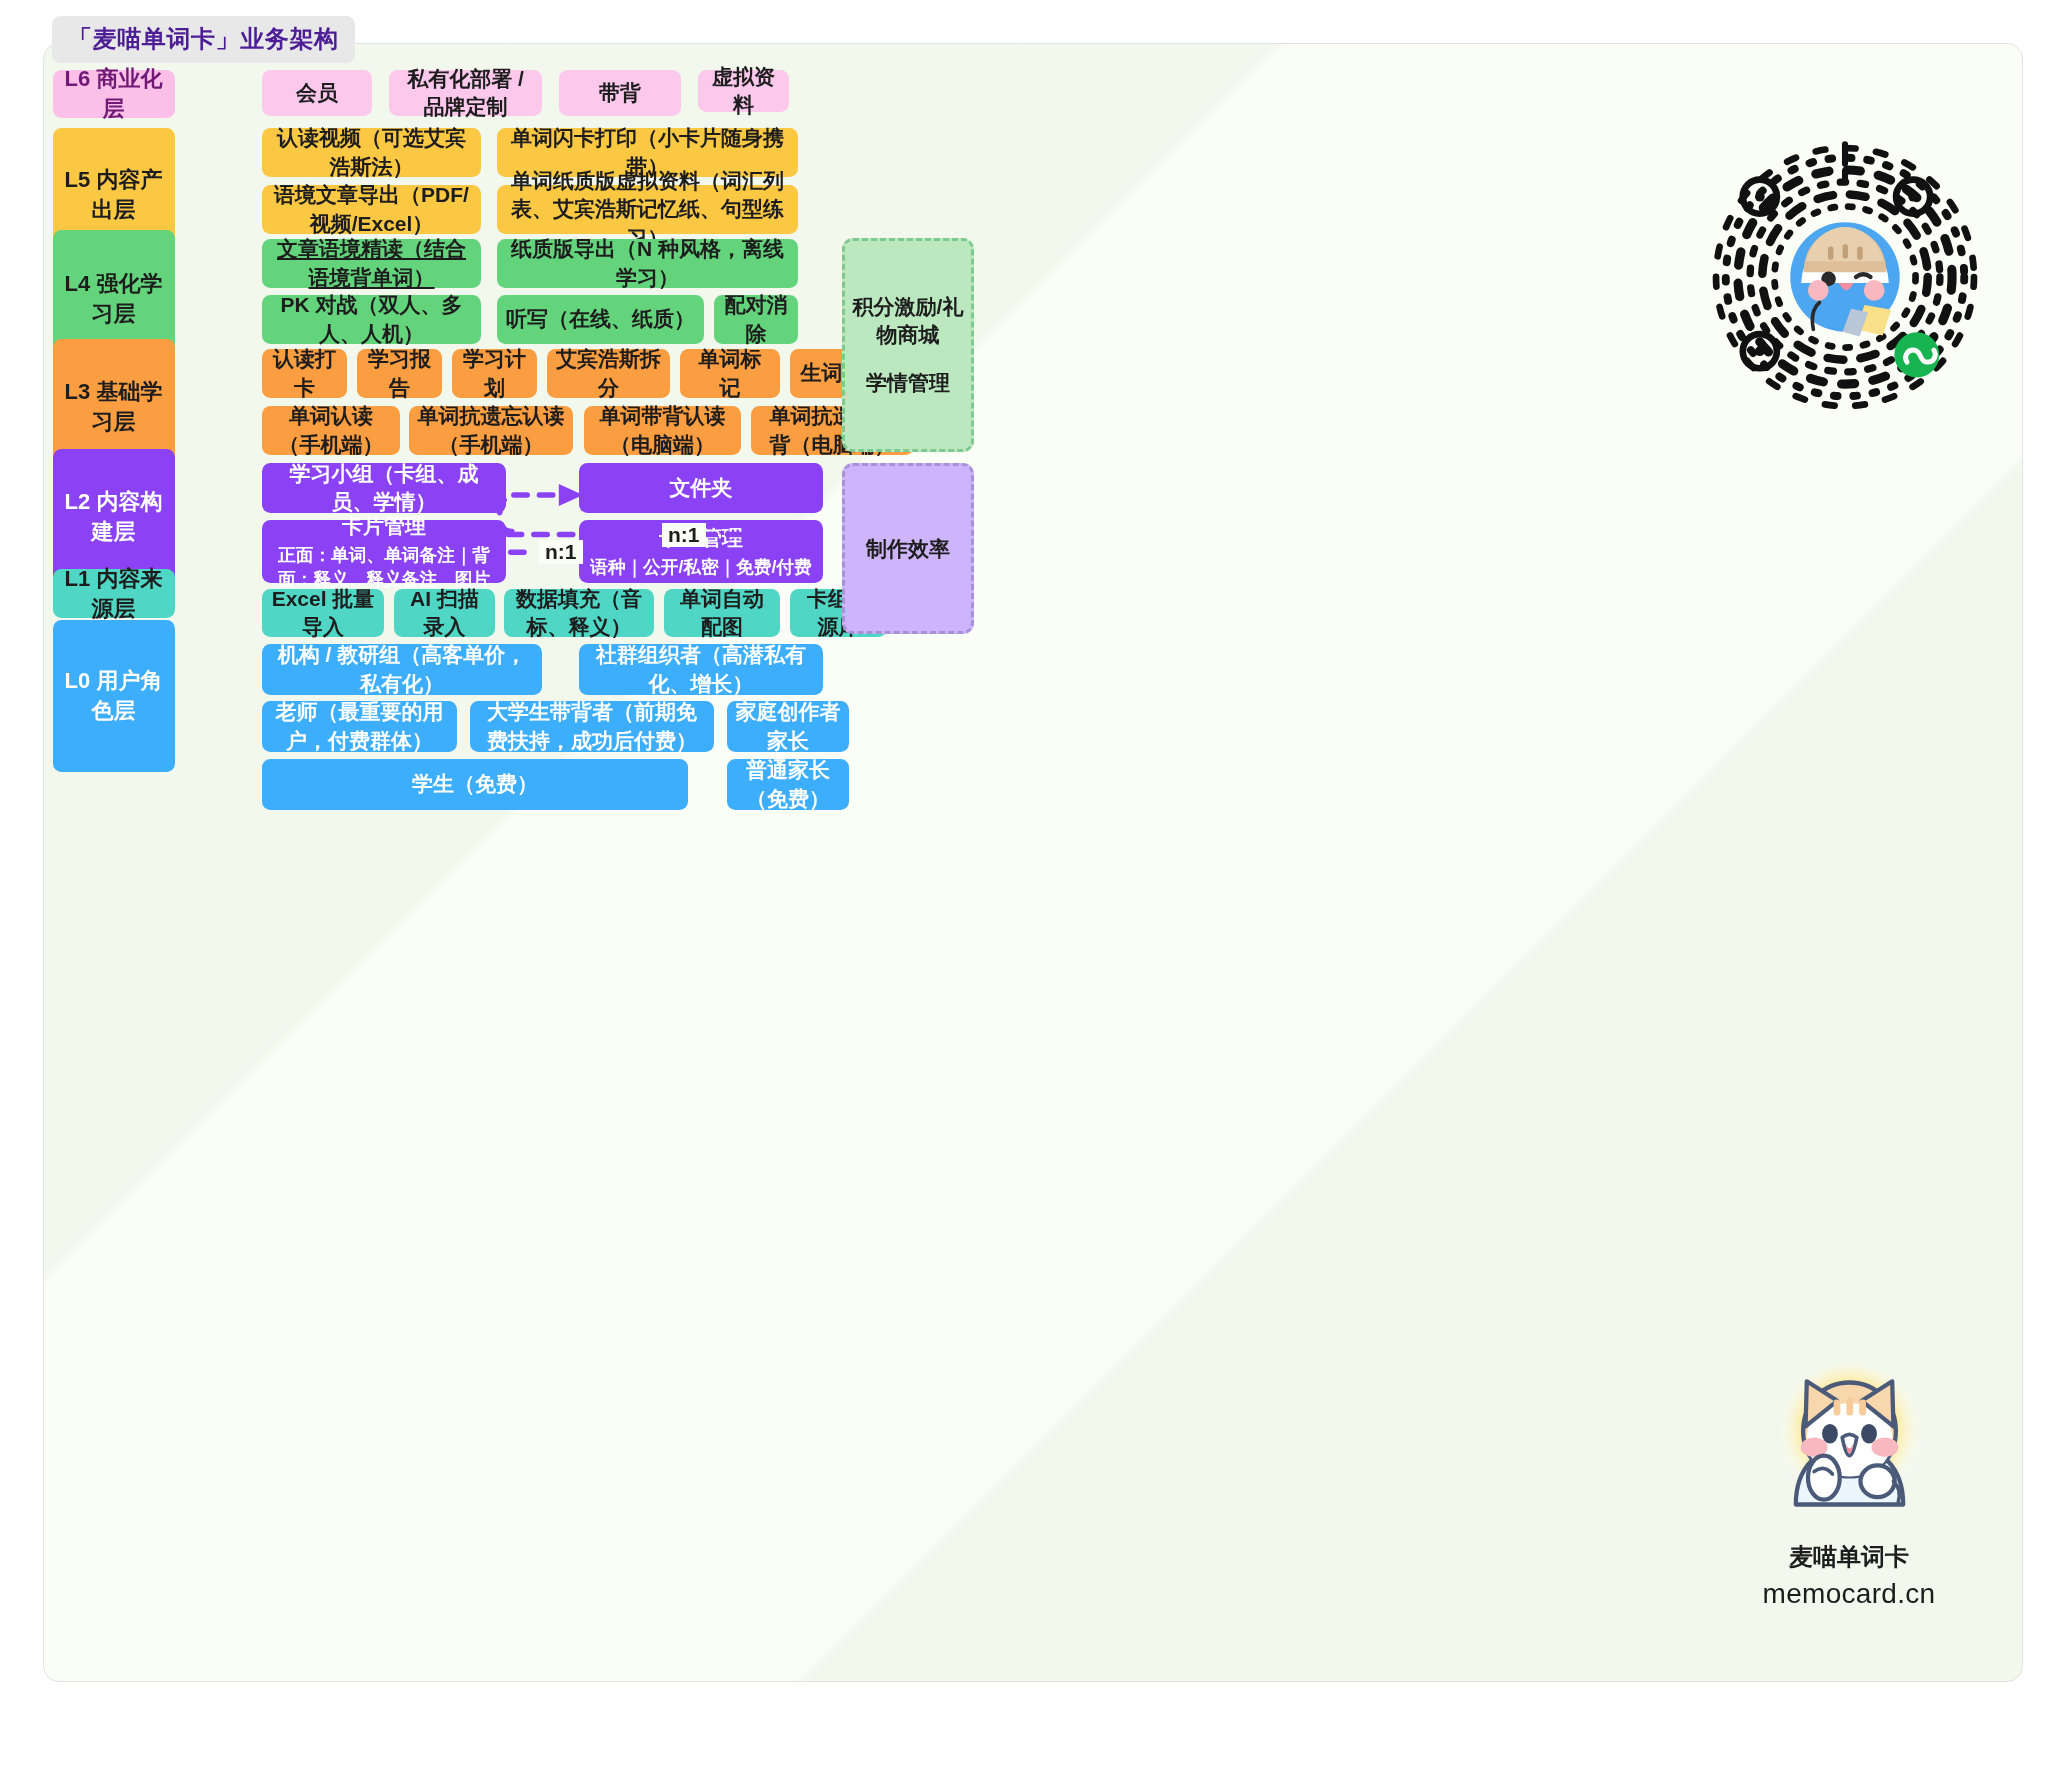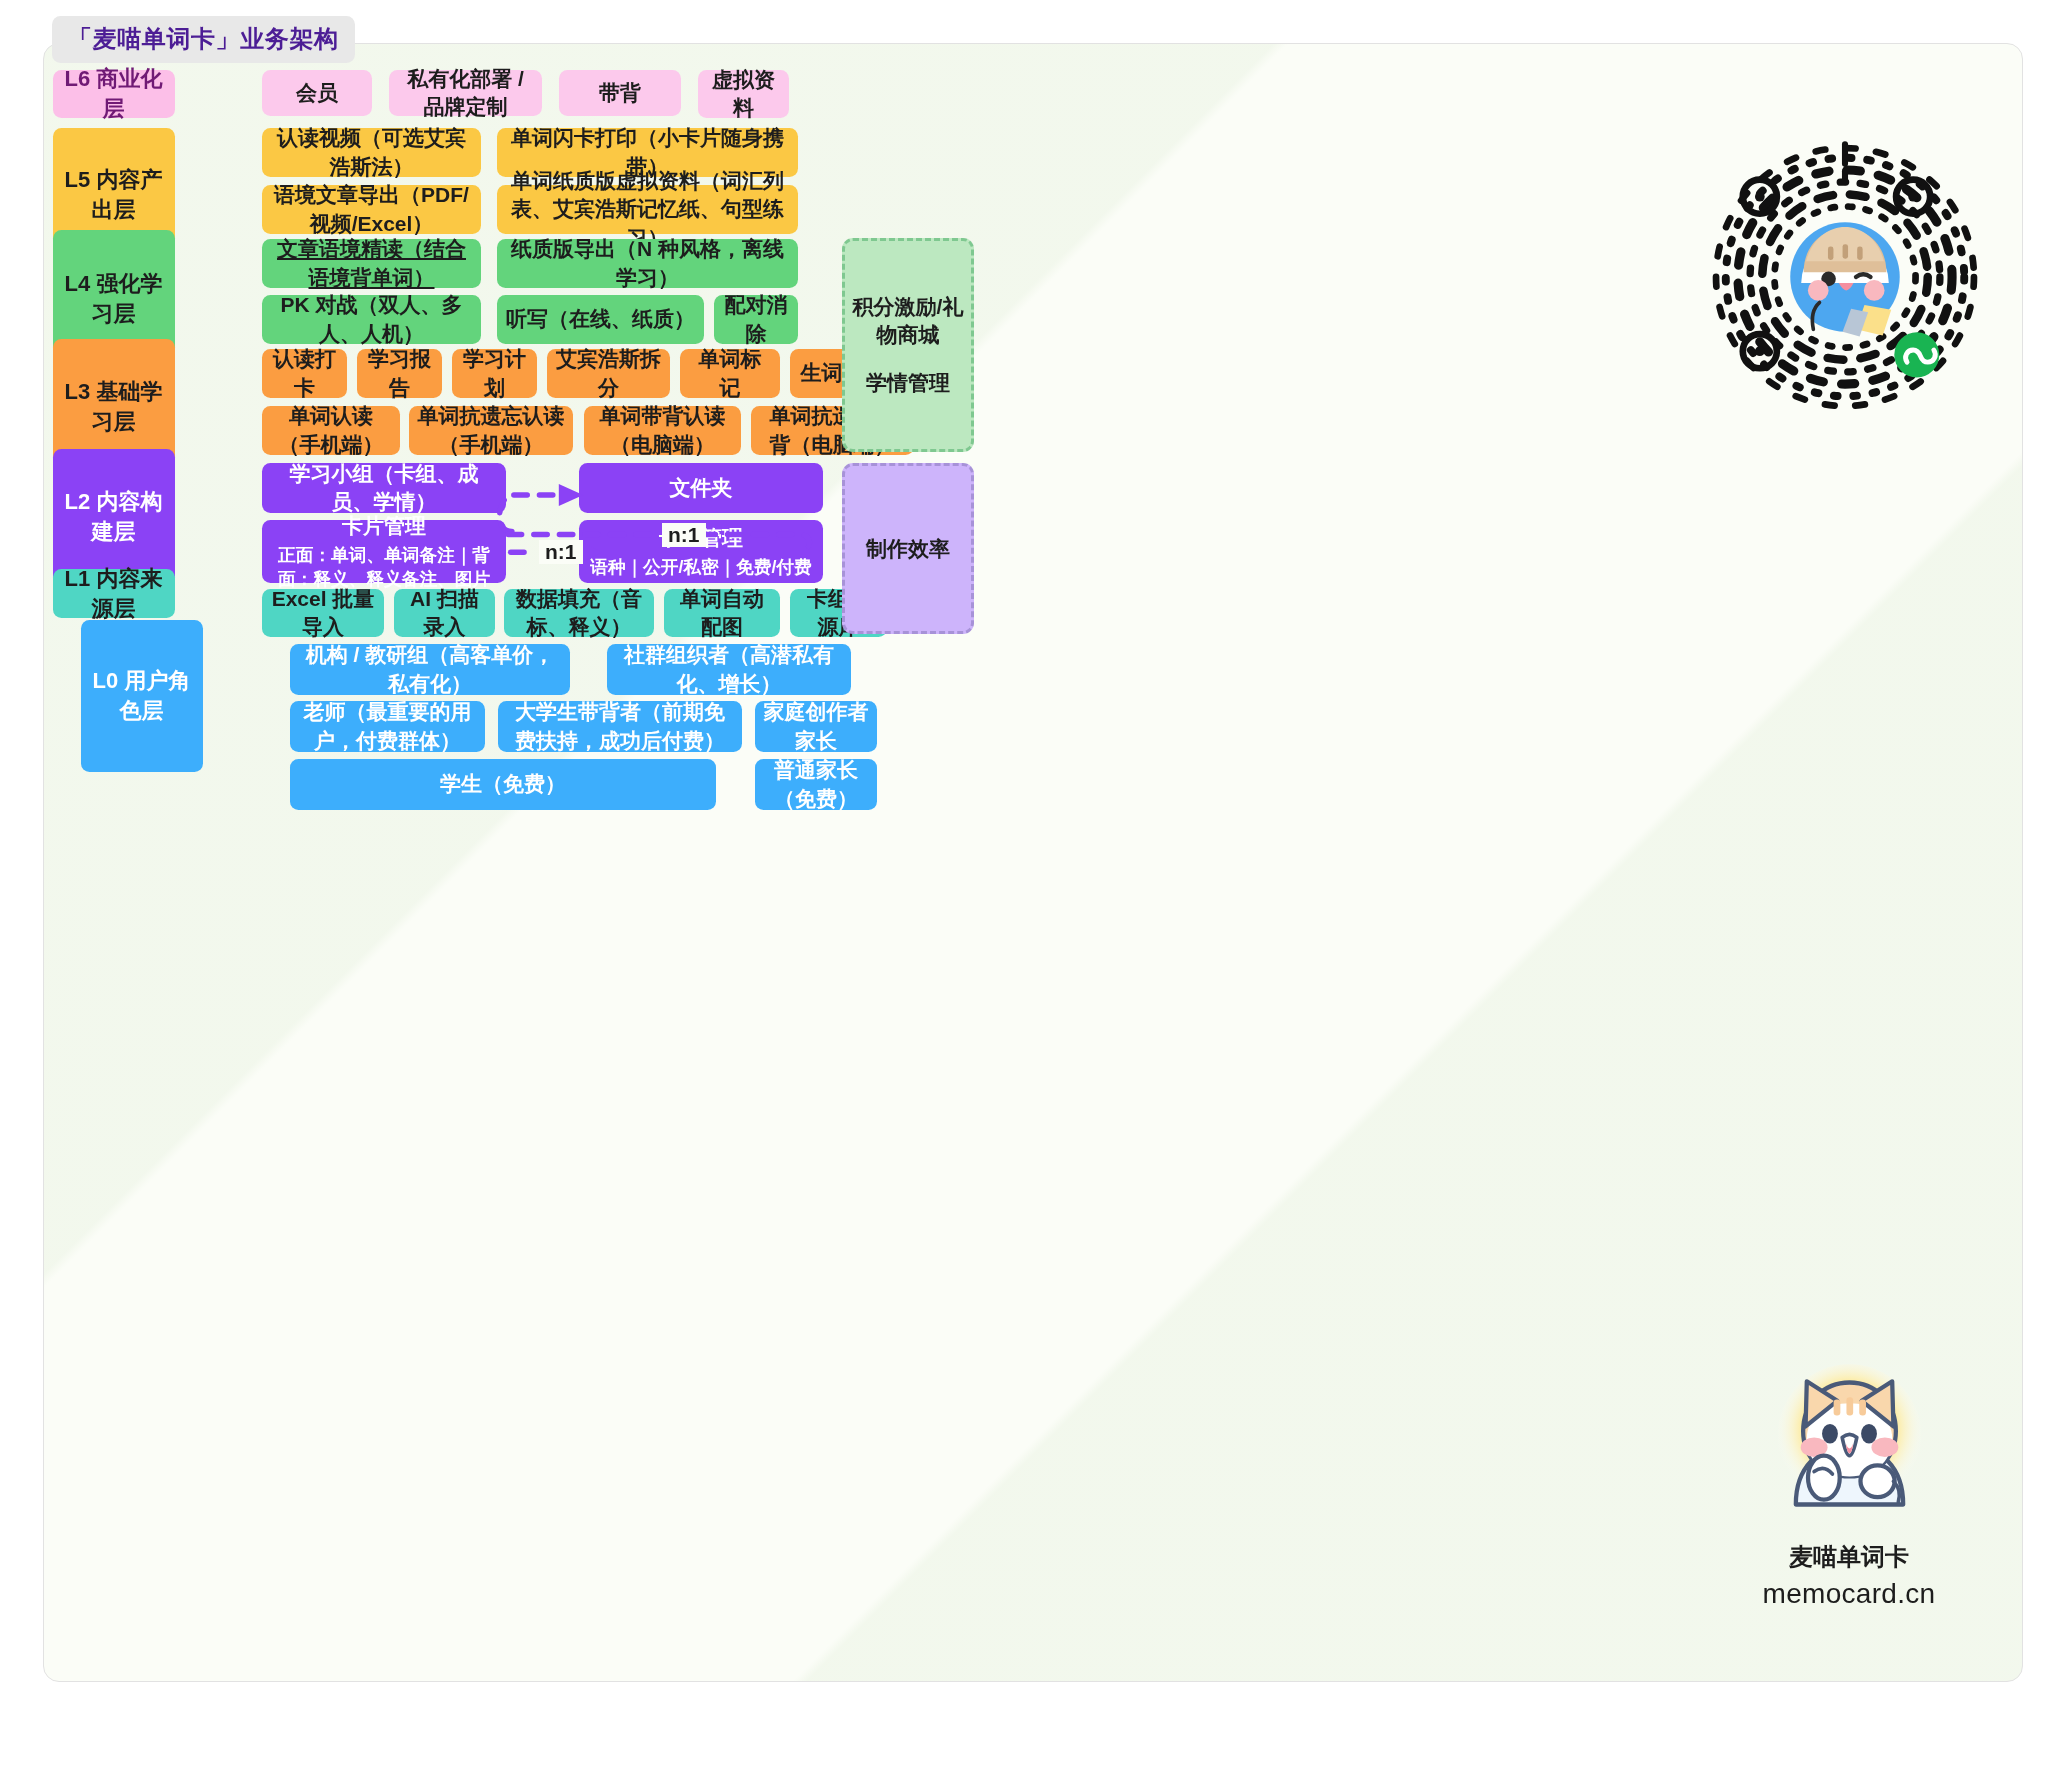--- a/index.html
+++ b/index.html
@@ -54,21 +54,21 @@
   .lbl{font-size:22px;font-weight:700;}
 
   
   .c-pink   {background:#fcbfe8;color:#701a75;}
   .c-pink-l {background:#fcc9ec;color:#1d1d1d;}
   .c-yellow {background:#fbc844;color:#1d1d1d;}
   .c-green  {background:#63d47c;color:#1d1d1d;}
   .c-orange {background:#fb9d41;color:#1d1d1d;}
   .c-purple {background:#8b42f5;color:#ffffff;}
   .c-teal   {background:#4fd6c4;color:#1d1d1d;}
-  .c-blue   {background:#3daefc;color:#ffffff;margin-left:28px;}
+  .c-blue   {background:#3daefc;color:#ffffff;}
 
   
   .panel{
     position:absolute;border-radius:11px;box-sizing:border-box;
     display:flex;flex-direction:column;align-items:center;justify-content:center;
     font-size:21px;font-weight:700;color:#1d1d1d;text-align:center;
   }
   .panel.green{background:#bce8c0;border:3.7px dashed #7fc890;}
   .panel.violet{background:#cdb4fb;border:3.7px dashed #a792d8;}
   .panel .line{margin:9.7px 0;}
@@ -105,21 +105,21 @@
     <div class="node lbl c-yellow" style="left:8.5px;top:84px;width:122px;height:134px;">L5 内容产出层</div>
     <div class="node lbl c-green" style="left:8.5px;top:186px;width:122px;height:137px;">L4 强化学习层</div>
     <div class="node lbl c-orange" style="left:8.5px;top:295px;width:122px;height:135px;">L3 基础学习层</div>
     <div class="node lbl c-purple" style="left:8.5px;top:405px;width:122px;height:135px;">L2 内容构建层</div>
     <div class="node lbl c-teal" style="left:8.5px;top:525px;width:122px;height:49px;">L1 内容来源层</div>
     <div class="node lbl c-blue" style="left:8.5px;top:576px;width:122px;height:152px;">L0 用户角色层</div>
 
     <div class="node c-pink-l" style="left:218px;top:26px;width:110px;height:46px;">会员</div>
     <div class="node c-pink-l" style="left:345px;top:26px;width:153px;height:46px;">私有化部署 / 品牌定制</div>
     <div class="node c-pink-l" style="left:515px;top:26px;width:122px;height:46px;">带背</div>
-    <div class="node c-pink-l" style="left:654px;top:26px;width:91px;height:48px;">虚拟资料</div>
+    <div class="node c-pink-l" style="left:654px;top:26px;width:91px;height:42px;">虚拟资料</div>
 
     <div class="node c-yellow" style="left:218px;top:84px;width:219px;height:49px;">认读视频（可选艾宾浩斯法）</div>
     <div class="node c-yellow" style="left:453px;top:84px;width:301px;height:49px;">单词闪卡打印（小卡片随身携带）</div>
     <div class="node c-yellow" style="left:218px;top:141px;width:219px;height:49px;">语境文章导出（PDF/视频/Excel）</div>
     <div class="node c-yellow" style="left:453px;top:141px;width:301px;height:49px;">单词纸质版虚拟资料（词汇列表、艾宾浩斯记忆纸、句型练习）</div>
 
     <div class="node c-green" style="left:218px;top:195px;width:219px;height:49px;text-decoration:underline;">文章语境精读（结合语境背单词）</div>
     <div class="node c-green" style="left:453px;top:195px;width:301px;height:49px;">纸质版导出（N 种风格，离线学习）</div>
     <div class="node c-green" style="left:218px;top:251px;width:219px;height:49px;">PK 对战（双人、多人、人机）</div>
     <div class="node c-green" style="left:453px;top:251px;width:207px;height:49px;">听写（在线、纸质）</div>

